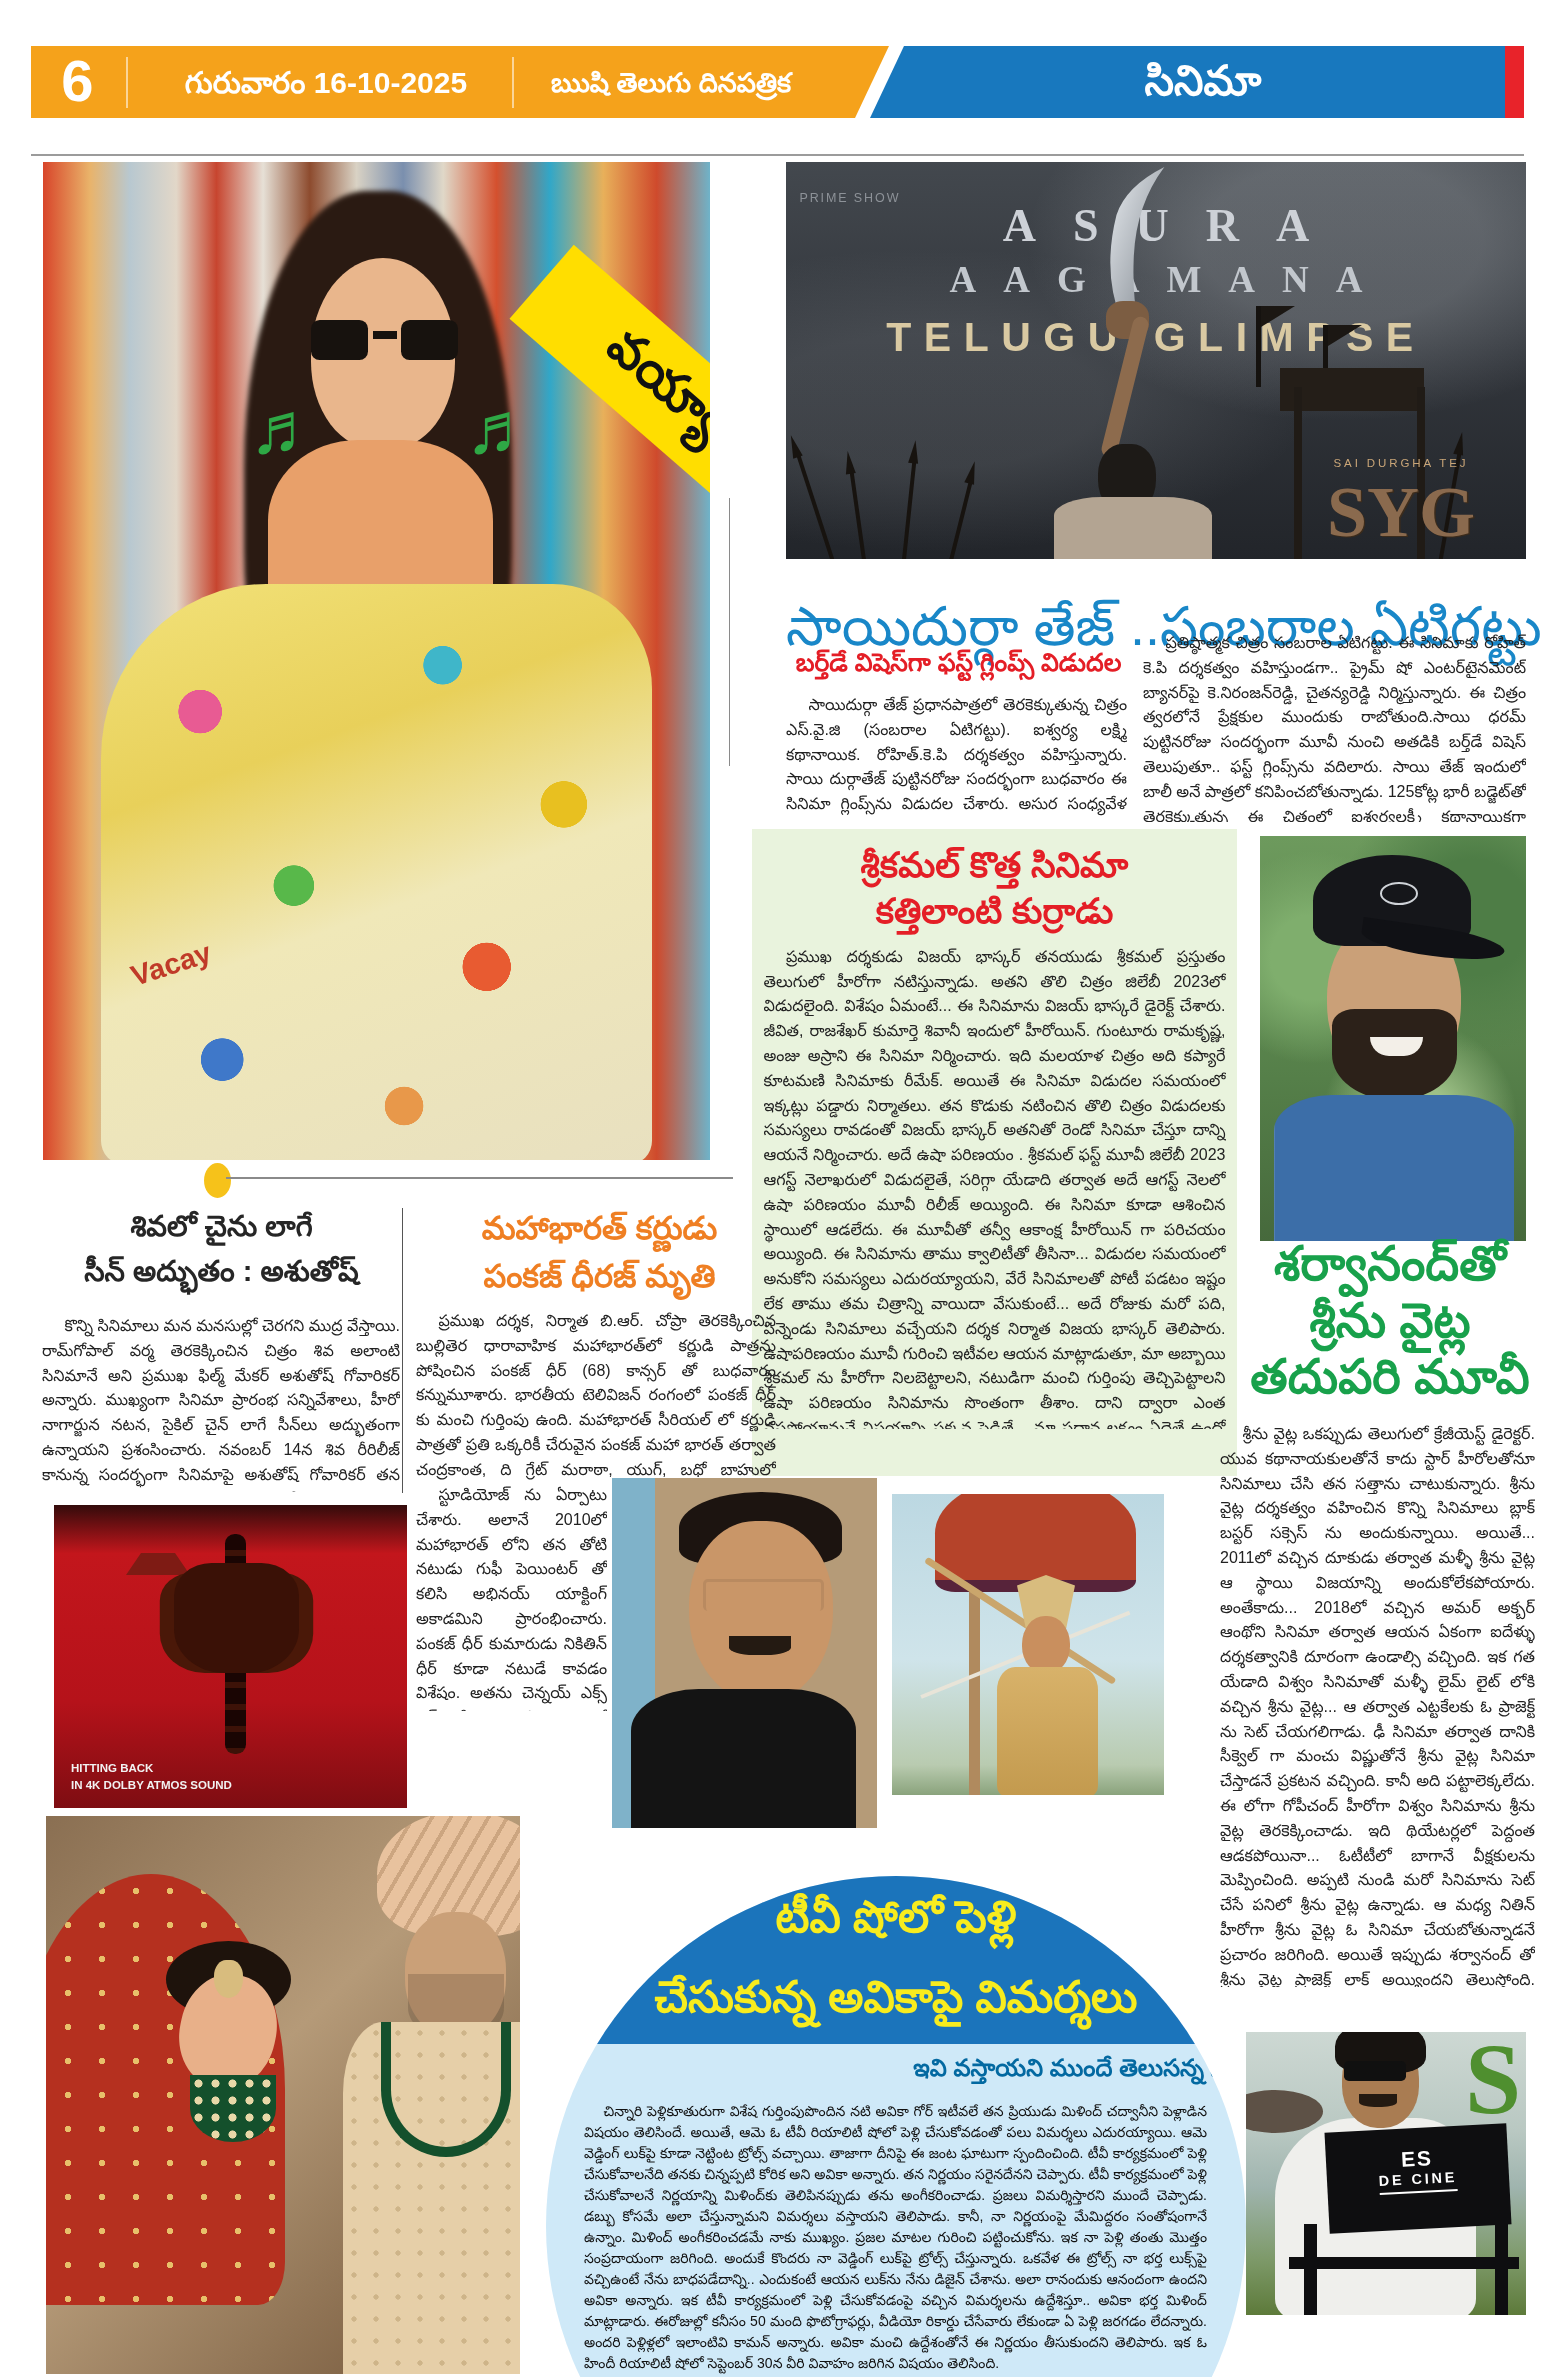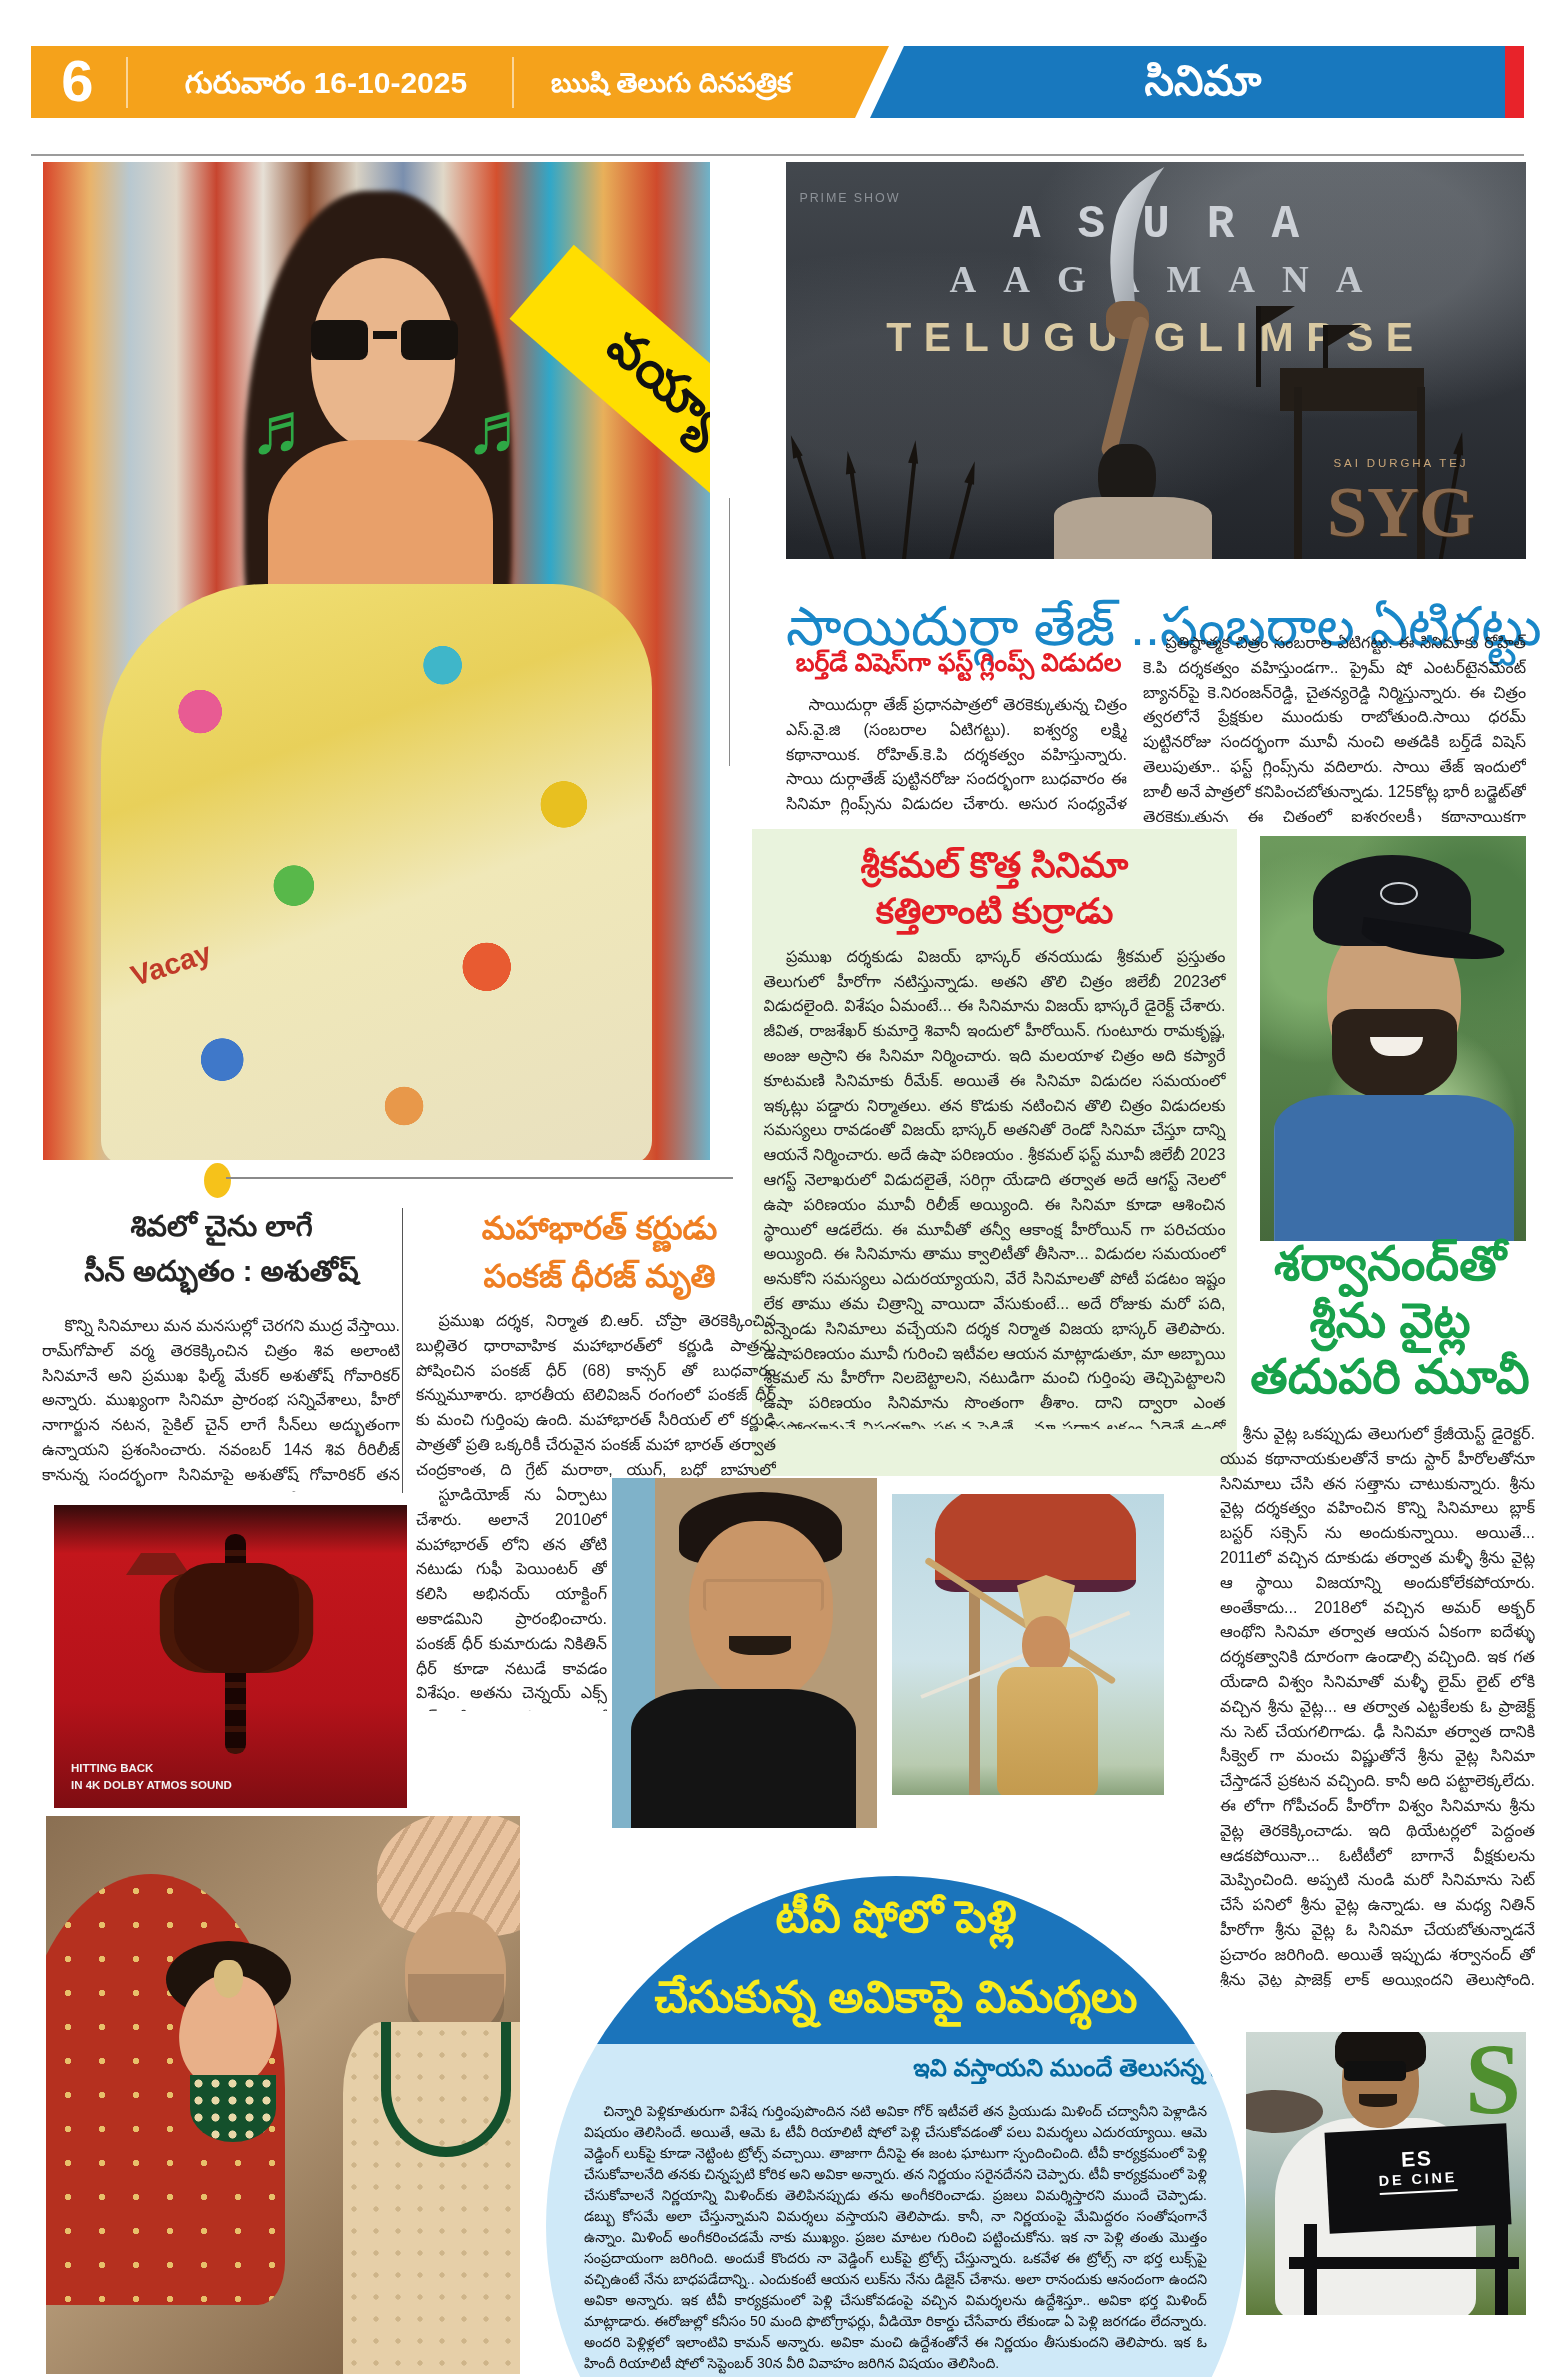--- a/index.html
+++ b/index.html
@@ -40,21 +40,21 @@
   .vacay{color:#c03a28;font-size:29px;font-weight:bold;transform:rotate(-18deg);}
   .ribbon{left:441px;top:225px;width:470px;height:98px;background:#FFDE00;transform:rotate(41deg);
           display:flex;align-items:center;justify-content:center;font-size:50px;font-weight:bold;color:#111;}
   .photo-side-line{left:729px;top:498px;width:1.4px;height:268px;background:#8a8a8a;}
   
   .syg{left:786px;top:162px;width:740px;height:397px;overflow:hidden;color:#c9ccd2;
     background:
       radial-gradient(ellipse at 75% 20%,rgba(200,205,210,.25) 0 18%,transparent 40%),
       radial-gradient(ellipse at 20% 60%,rgba(150,155,160,.18) 0 20%,transparent 45%),
       linear-gradient(180deg,#43484e 0%,#33373d 45%,#22252a 100%);}
-  .syg-t1{left:0;top:37px;width:100%;text-align:center;font-size:46px;font-weight:bold;letter-spacing:37px;text-indent:37px;color:#cdd1d7;font-family:Liberation Mono, monospace;}
+  .syg-t1{left:0;top:37px;width:100%;text-align:center;font-size:46px;font-weight:bold;letter-spacing:37px;text-indent:37px;color:#cdd1d7;font-family:Liberation Serif, serif;}
   .syg-t2{left:0;top:96px;width:100%;text-align:center;font-size:37px;font-weight:bold;letter-spacing:27px;text-indent:27px;color:#c2c7cd;font-family:"Liberation Serif","DejaVu Serif",serif;}
   .syg-t3{left:0;top:152px;width:100%;text-align:center;font-size:41px;font-weight:bold;letter-spacing:12.5px;color:#d9c9a2;}
   .syg-studio{left:13.4px;top:29px;font-size:12.5px;color:#8d9298;letter-spacing:1.9px;}
   .syg-arm{left:331px;top:153px;width:16.3px;height:144px;background:#8d6b4d;transform:rotate(14deg);border-radius:8.6px;}
   .syg-fist{left:320px;top:139px;width:43px;height:38px;background:#7c5d42;border-radius:40%;}
   .syg-head{left:312px;top:282px;width:58px;height:72px;background:#1d1a17;border-radius:46% 46% 55% 55%;}
   .syg-torso{left:268px;top:335px;width:158px;height:62px;background:#b3a492;border-radius:30% 30% 0 0;}
   .syg-tower{left:508px;top:225px;width:115px;height:173px;background:transparent;border-left:8.6px solid #201b16;border-right:8.6px solid #201b16;}
   .syg-tower-top{left:494px;top:206px;width:144px;height:43px;background:#241e18;}
   .syg-flag{width:4.8px;height:81px;background:#15120f;}

